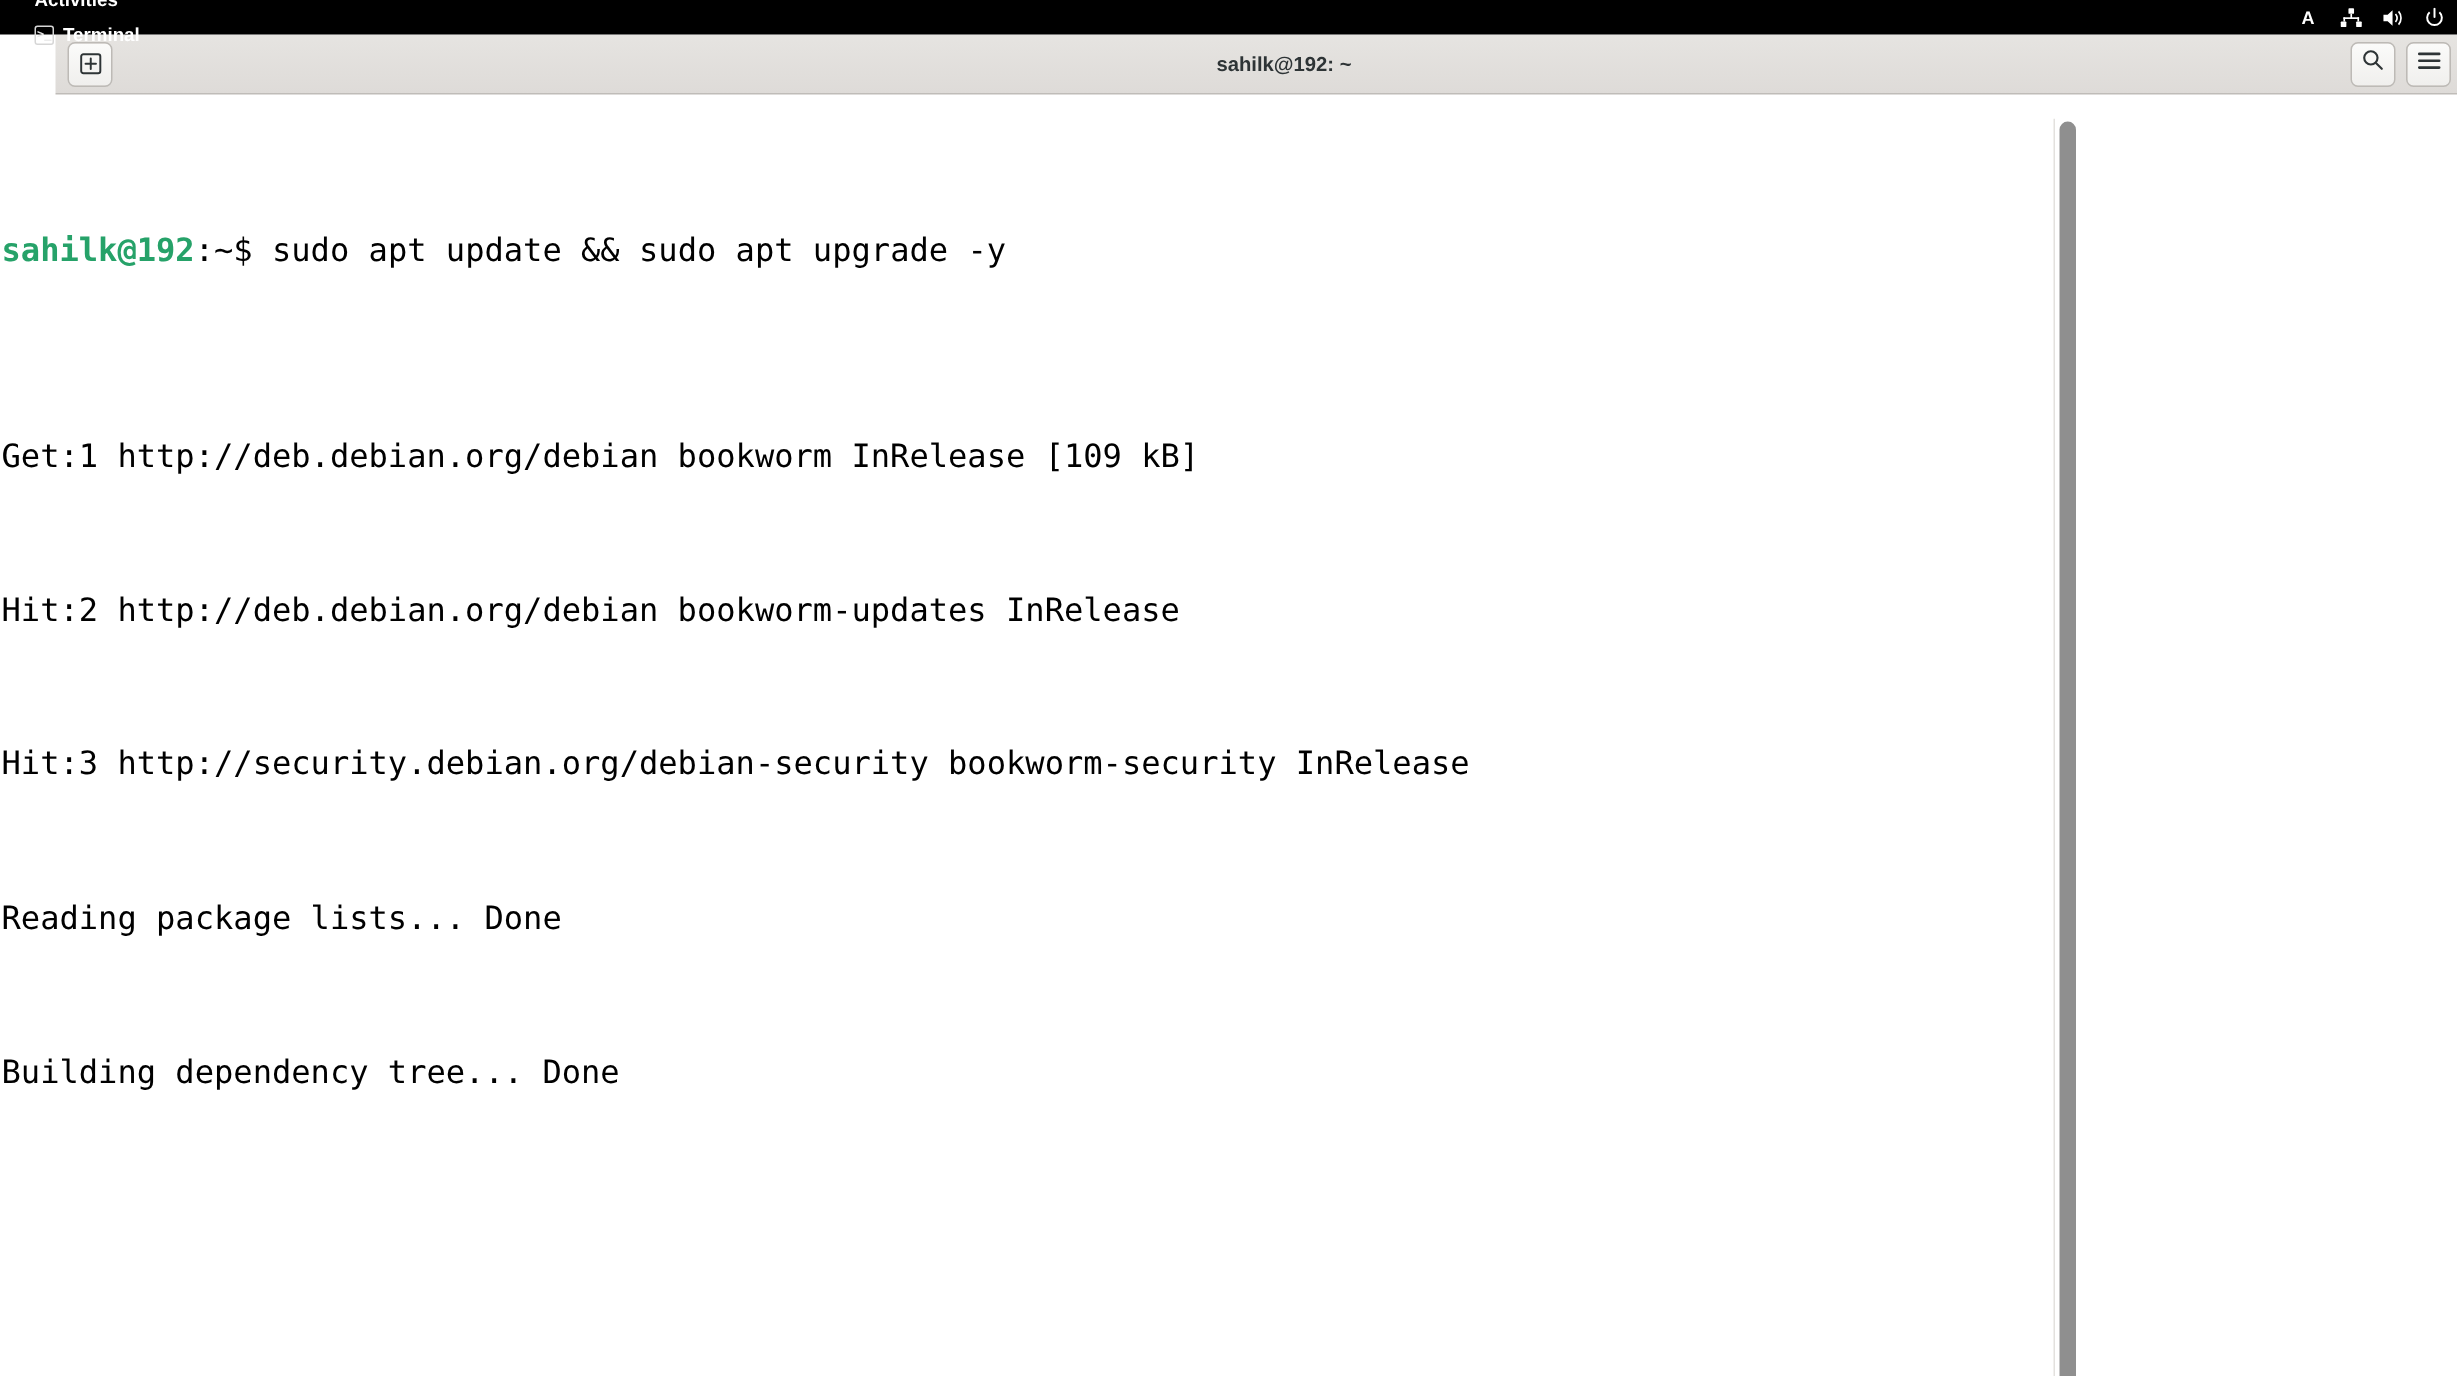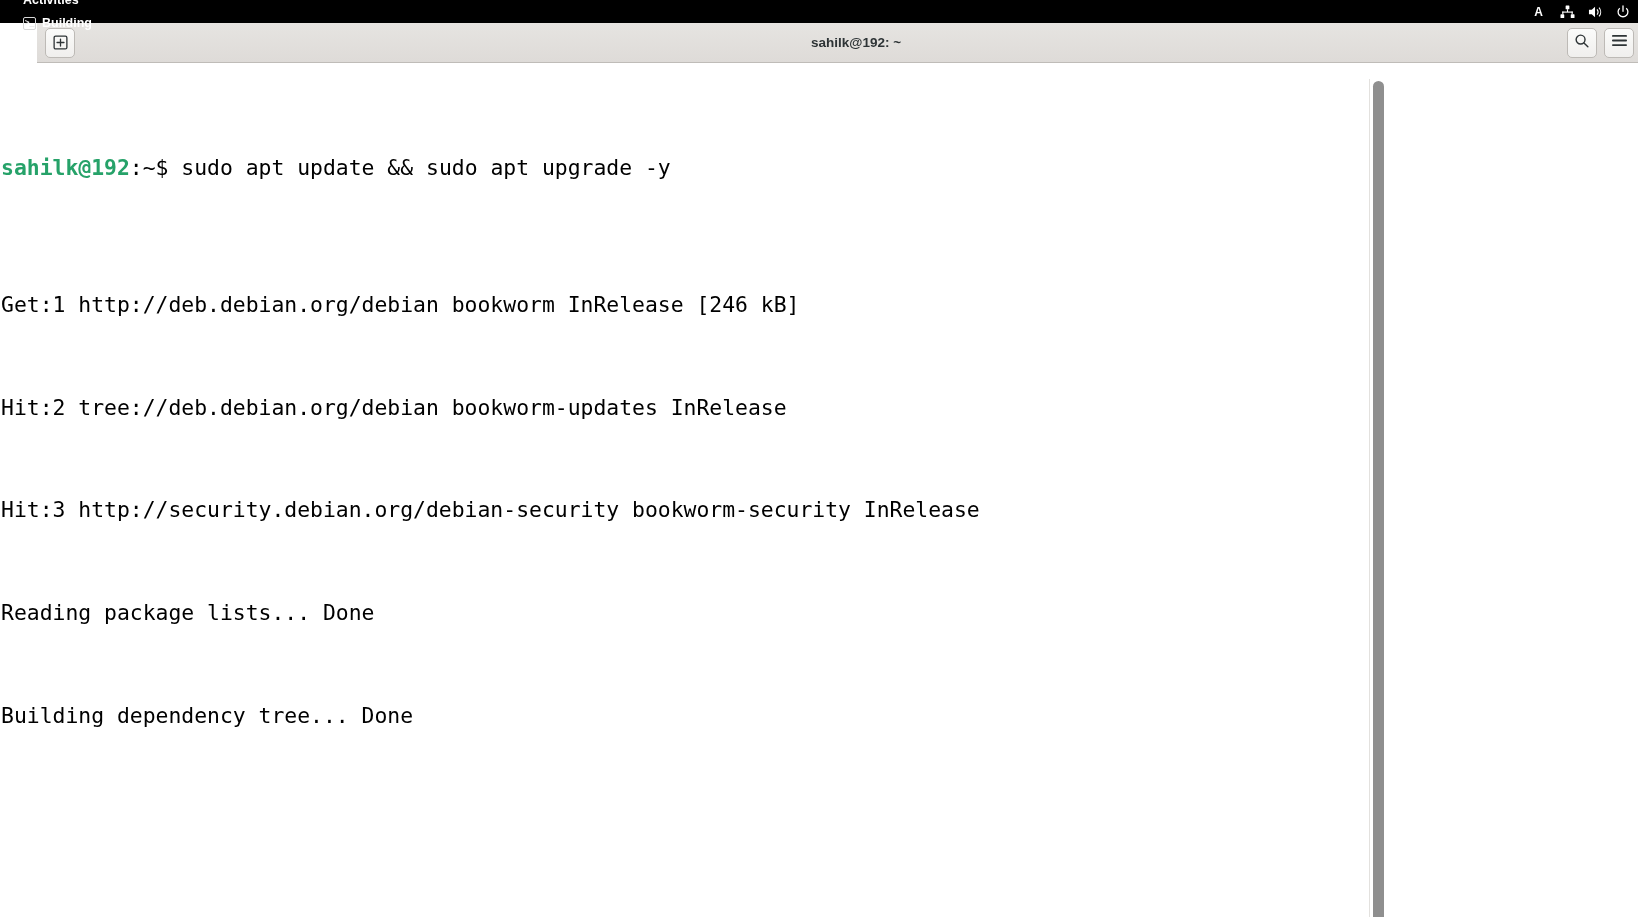--- a/index.html
+++ b/index.html
@@ -170,21 +170,21 @@
 
 <div id="topbar">
   <div class="tb-left">
     <div class="tb-item">
       <span>Activities</span>
     </div>
     <div class="tb-item">
       <span class="term-glyph">
         <span>&gt;_</span>
       </span>
-      <span>Building</span>
+      <span>Terminal</span>
     </div>
   </div>
 
 
   <div class="tb-right">
     <span class="kbd-lang">A</span>
     <span class="tb-ico">
       <svg width="15" height="14" viewBox="0 0 16 15" fill="#ffffff" aria-hidden="true">
         <rect x="6" y="0.5" width="4" height="4" rx="0.6"></rect>
         <rect x="0.5" y="10" width="4" height="4" rx="0.6"></rect>
@@ -242,22 +242,22 @@
     <button class="hb-close">
       <span>×</span>
     </button>
   </div>
 </div>
 
 <div id="terminal">
   <div id="term-text">
     <span class="ln"><span class="c-green">sahilk@192</span><span>:~$</span><span> sudo apt update &amp;&amp; sudo apt upgrade -y</span></span>
 
-    <span class="ln">Get:1 http://deb.debian.org/debian bookworm InRelease [246 kB]</span>
-    <span class="ln">Hit:2 tree://deb.debian.org/debian bookworm-updates InRelease</span>
+    <span class="ln">Get:1 http://deb.debian.org/debian bookworm InRelease [109 kB]</span>
+    <span class="ln">Hit:2 http://deb.debian.org/debian bookworm-updates InRelease</span>
     <span class="ln">Hit:3 http://security.debian.org/debian-security bookworm-security InRelease</span>
     <span class="ln">Reading package lists... Done</span>
     <span class="ln">Building dependency tree... Done</span>
     
     
 
     
     
 
     

